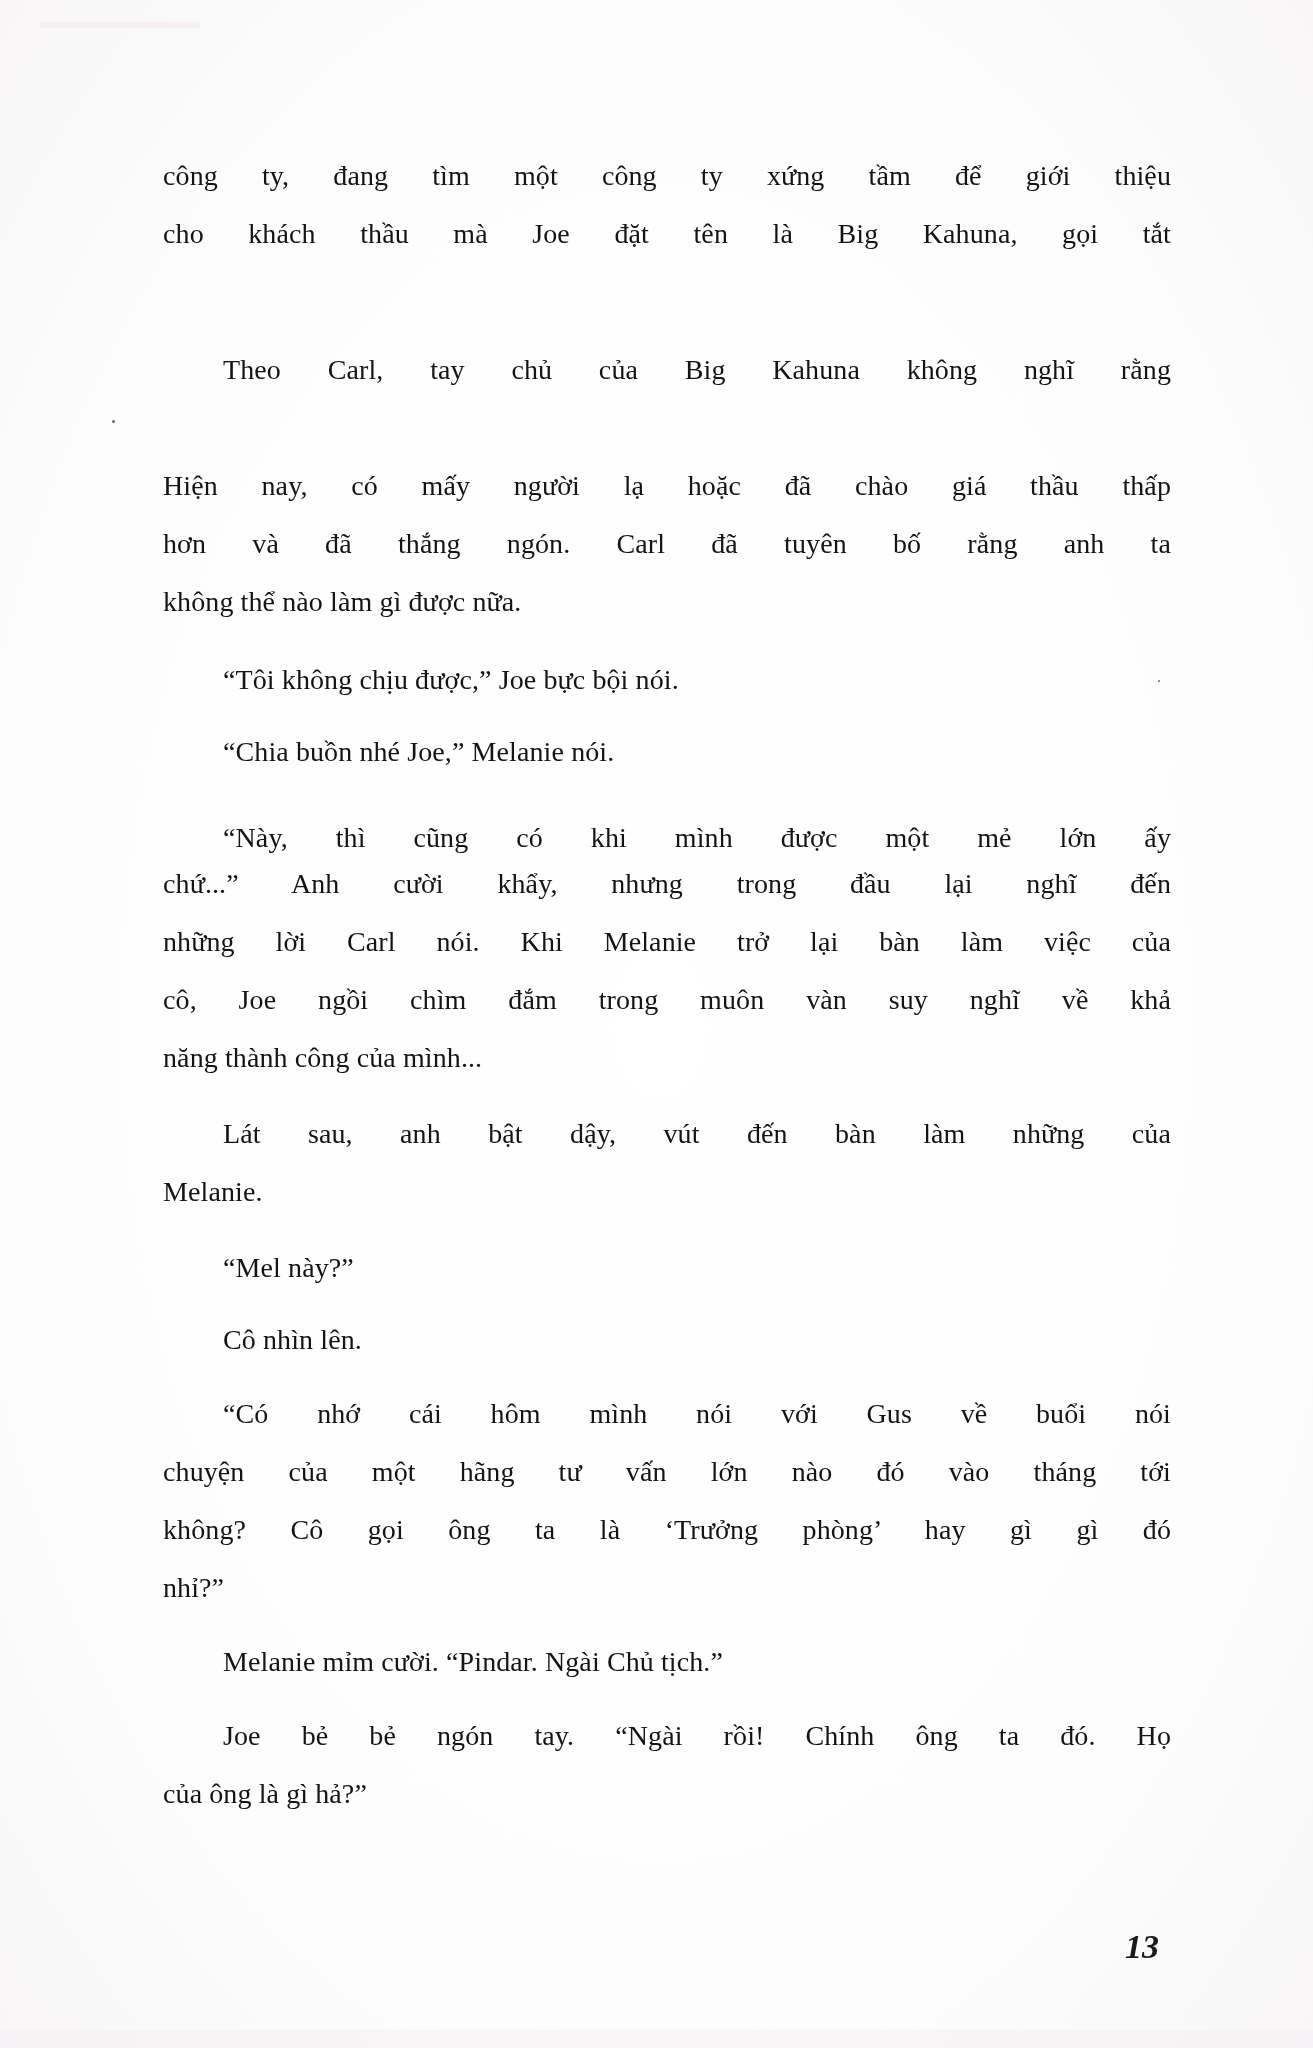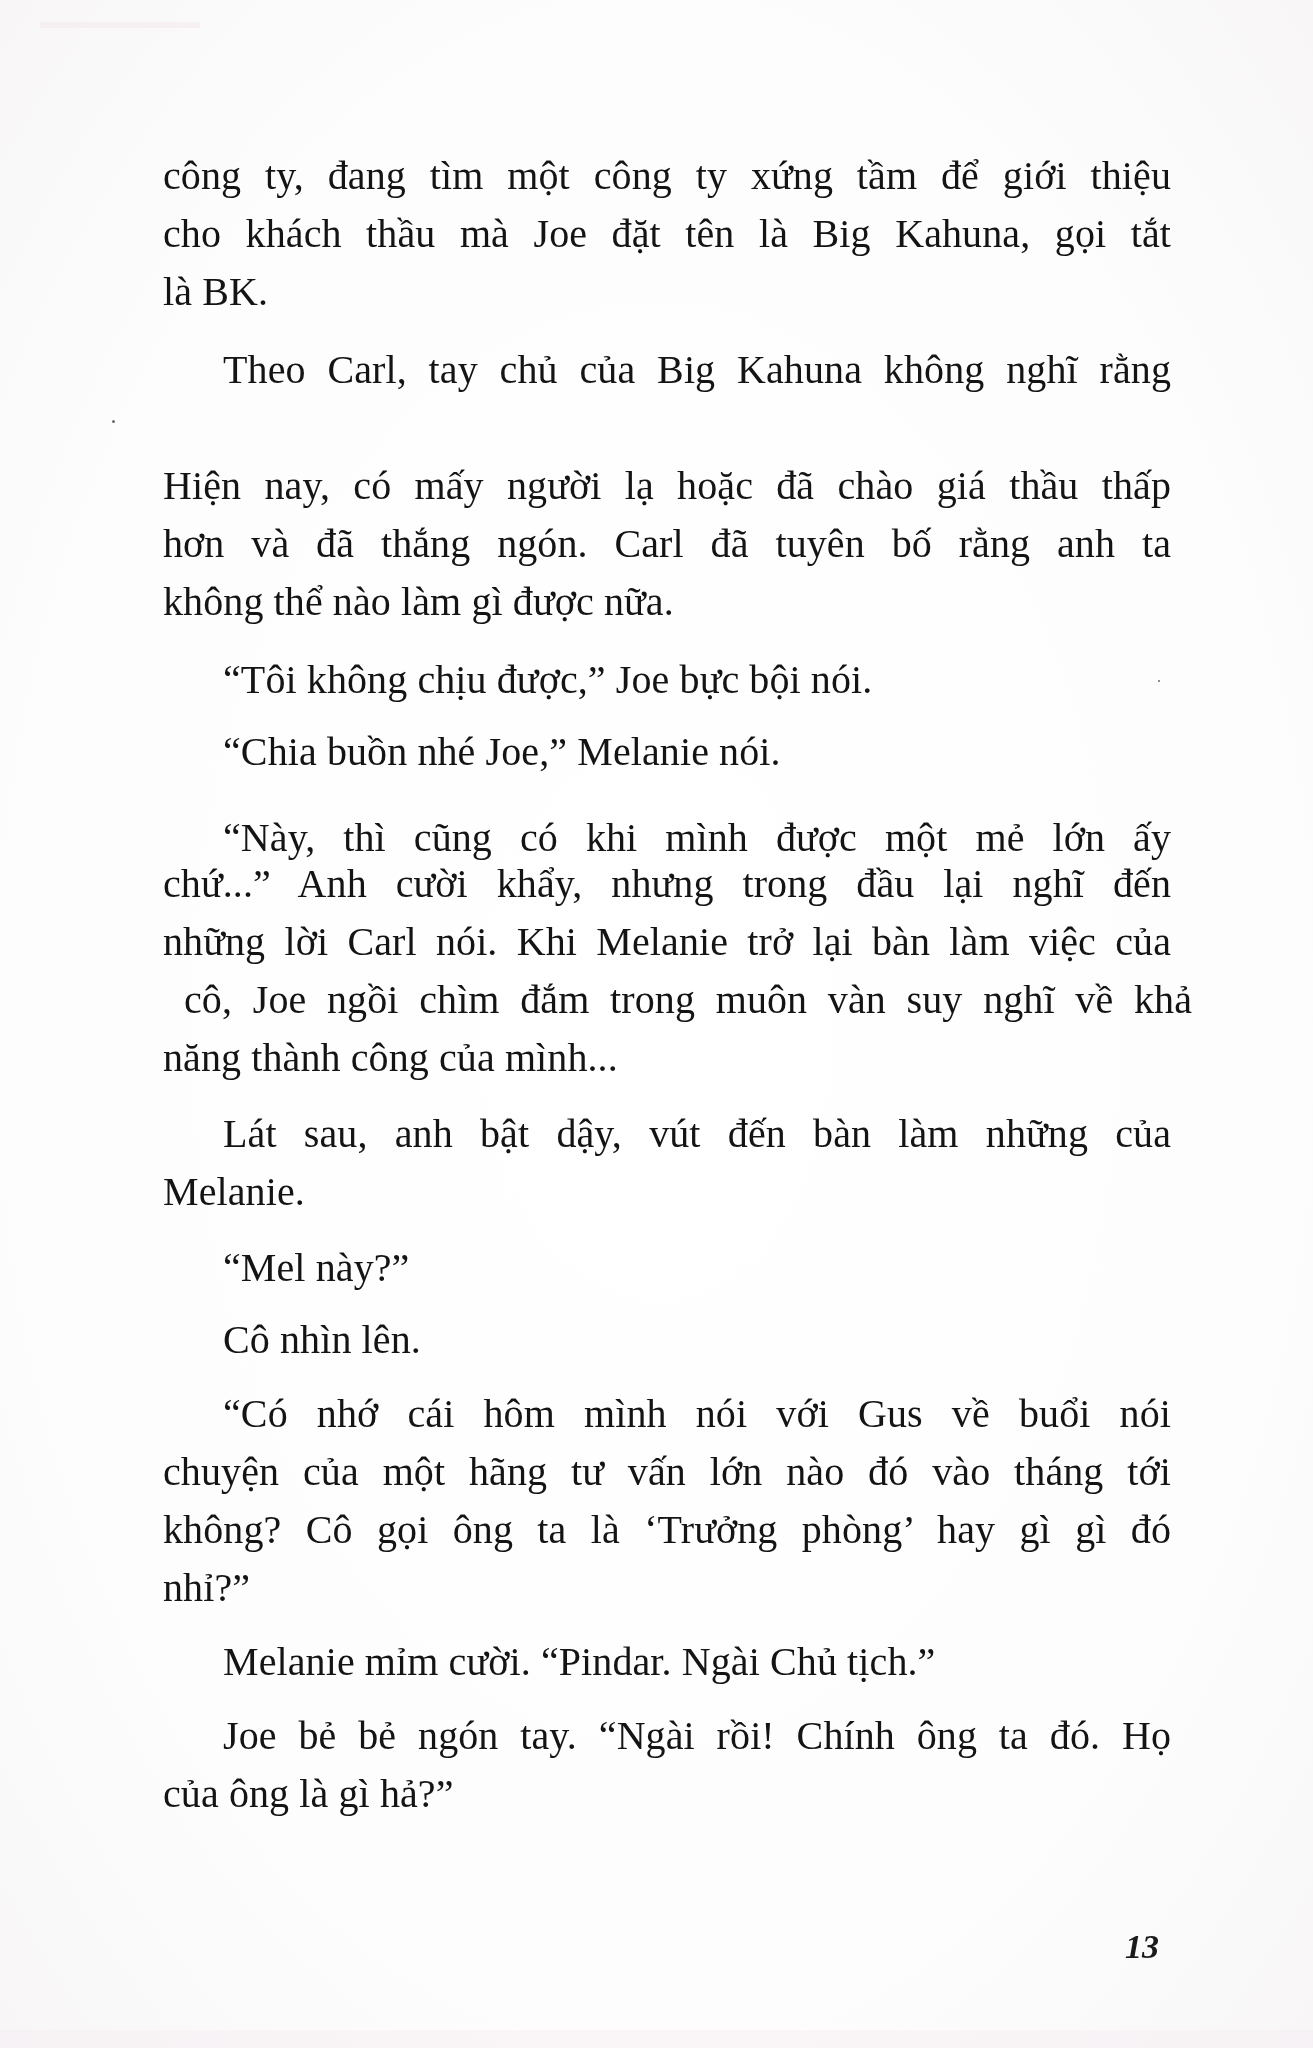--- a/index.html
+++ b/index.html
@@ -21,21 +21,21 @@
       height: 2048px;
       background: radial-gradient(ellipse at 50% 50%, #ffffff 0%, #fdfdfd 70%, #f8f6f7 100%);
     }
     .line {
       position: absolute;
       left: 163px;
       width: 1008px;
       height: 58px;
       line-height: 58px;
       font-family: "Liberation Serif", "DejaVu Serif", serif;
-      font-size: 40px;
+      font-size: 28px;
       color: #141414;
       white-space: nowrap;
       text-align: justify;
       text-align-last: justify;
       letter-spacing: 0.1px;
       transform: translateY(-29px);
     }
     .line.last {
       text-align-last: left;
     }
@@ -70,35 +70,34 @@
 
 <div class="page">
 
   <div class="scan-mark" style="left:40px;top:22px;width:160px;height:6px;"></div>
   <div class="scan-mark" style="left:0px;top:2030px;width:1313px;height:18px;opacity:0.35;"></div>
   <div class="speck" style="left:112px;top:420px;"></div>
   <div class="speck" style="left:1158px;top:680px;width:2px;height:2px;"></div>
 
   <div class="line" style="top:176px;">công ty, đang tìm một công ty xứng tầm để giới thiệu</div>
   <div class="line" style="top:234px;">cho khách thầu mà Joe đặt tên là Big Kahuna, gọi tắt</div>
-  <div class="line last" style="top:292px;">là BK.</div>
 
   <div class="line indent" style="top:370px;">Theo Carl, tay chủ của Big Kahuna không nghĩ rằng</div>
   <div class="line" style="top:486px;">Hiện nay, có mấy người lạ hoặc đã chào giá thầu thấp</div>
   <div class="line" style="top:544px;">hơn và đã thắng ngón. Carl đã tuyên bố rằng anh ta</div>
   <div class="line last" style="top:602px;">không thể nào làm gì được nữa.</div>
 
   <div class="line indent last" style="top:680px;">“Tôi không chịu được,” Joe bực bội nói.</div>
 
   <div class="line indent last" style="top:752px;">“Chia buồn nhé Joe,” Melanie nói.</div>
 
   <div class="line indent" style="top:826px;margin-top:12px;">“Này, thì cũng có khi mình được một mẻ lớn ấy</div>
   <div class="line" style="top:884px;">chứ...” Anh cười khẩy, nhưng trong đầu lại nghĩ đến</div>
   <div class="line" style="top:942px;">những lời Carl nói. Khi Melanie trở lại bàn làm việc của</div>
-  <div class="line" style="top:1000px;margin-left:21px;">cô, Joe ngồi chìm đắm trong muôn vàn suy nghĩ về khả</div>
+  <div class="line" style="top:1000px;">cô, Joe ngồi chìm đắm trong muôn vàn suy nghĩ về khả</div>
   <div class="line last" style="top:1058px;">năng thành công của mình...</div>
 
   <div class="line indent" style="top:1134px;">Lát sau, anh bật dậy, vút đến bàn làm những của</div>
   <div class="line last" style="top:1192px;">Melanie.</div>
 
   <div class="line indent last" style="top:1268px;">“Mel này?”</div>
 
   <div class="line indent last" style="top:1340px;">Cô nhìn lên.</div>
 
   <div class="line indent" style="top:1414px;">“Có nhớ cái hôm mình nói với Gus về buổi nói</div>

